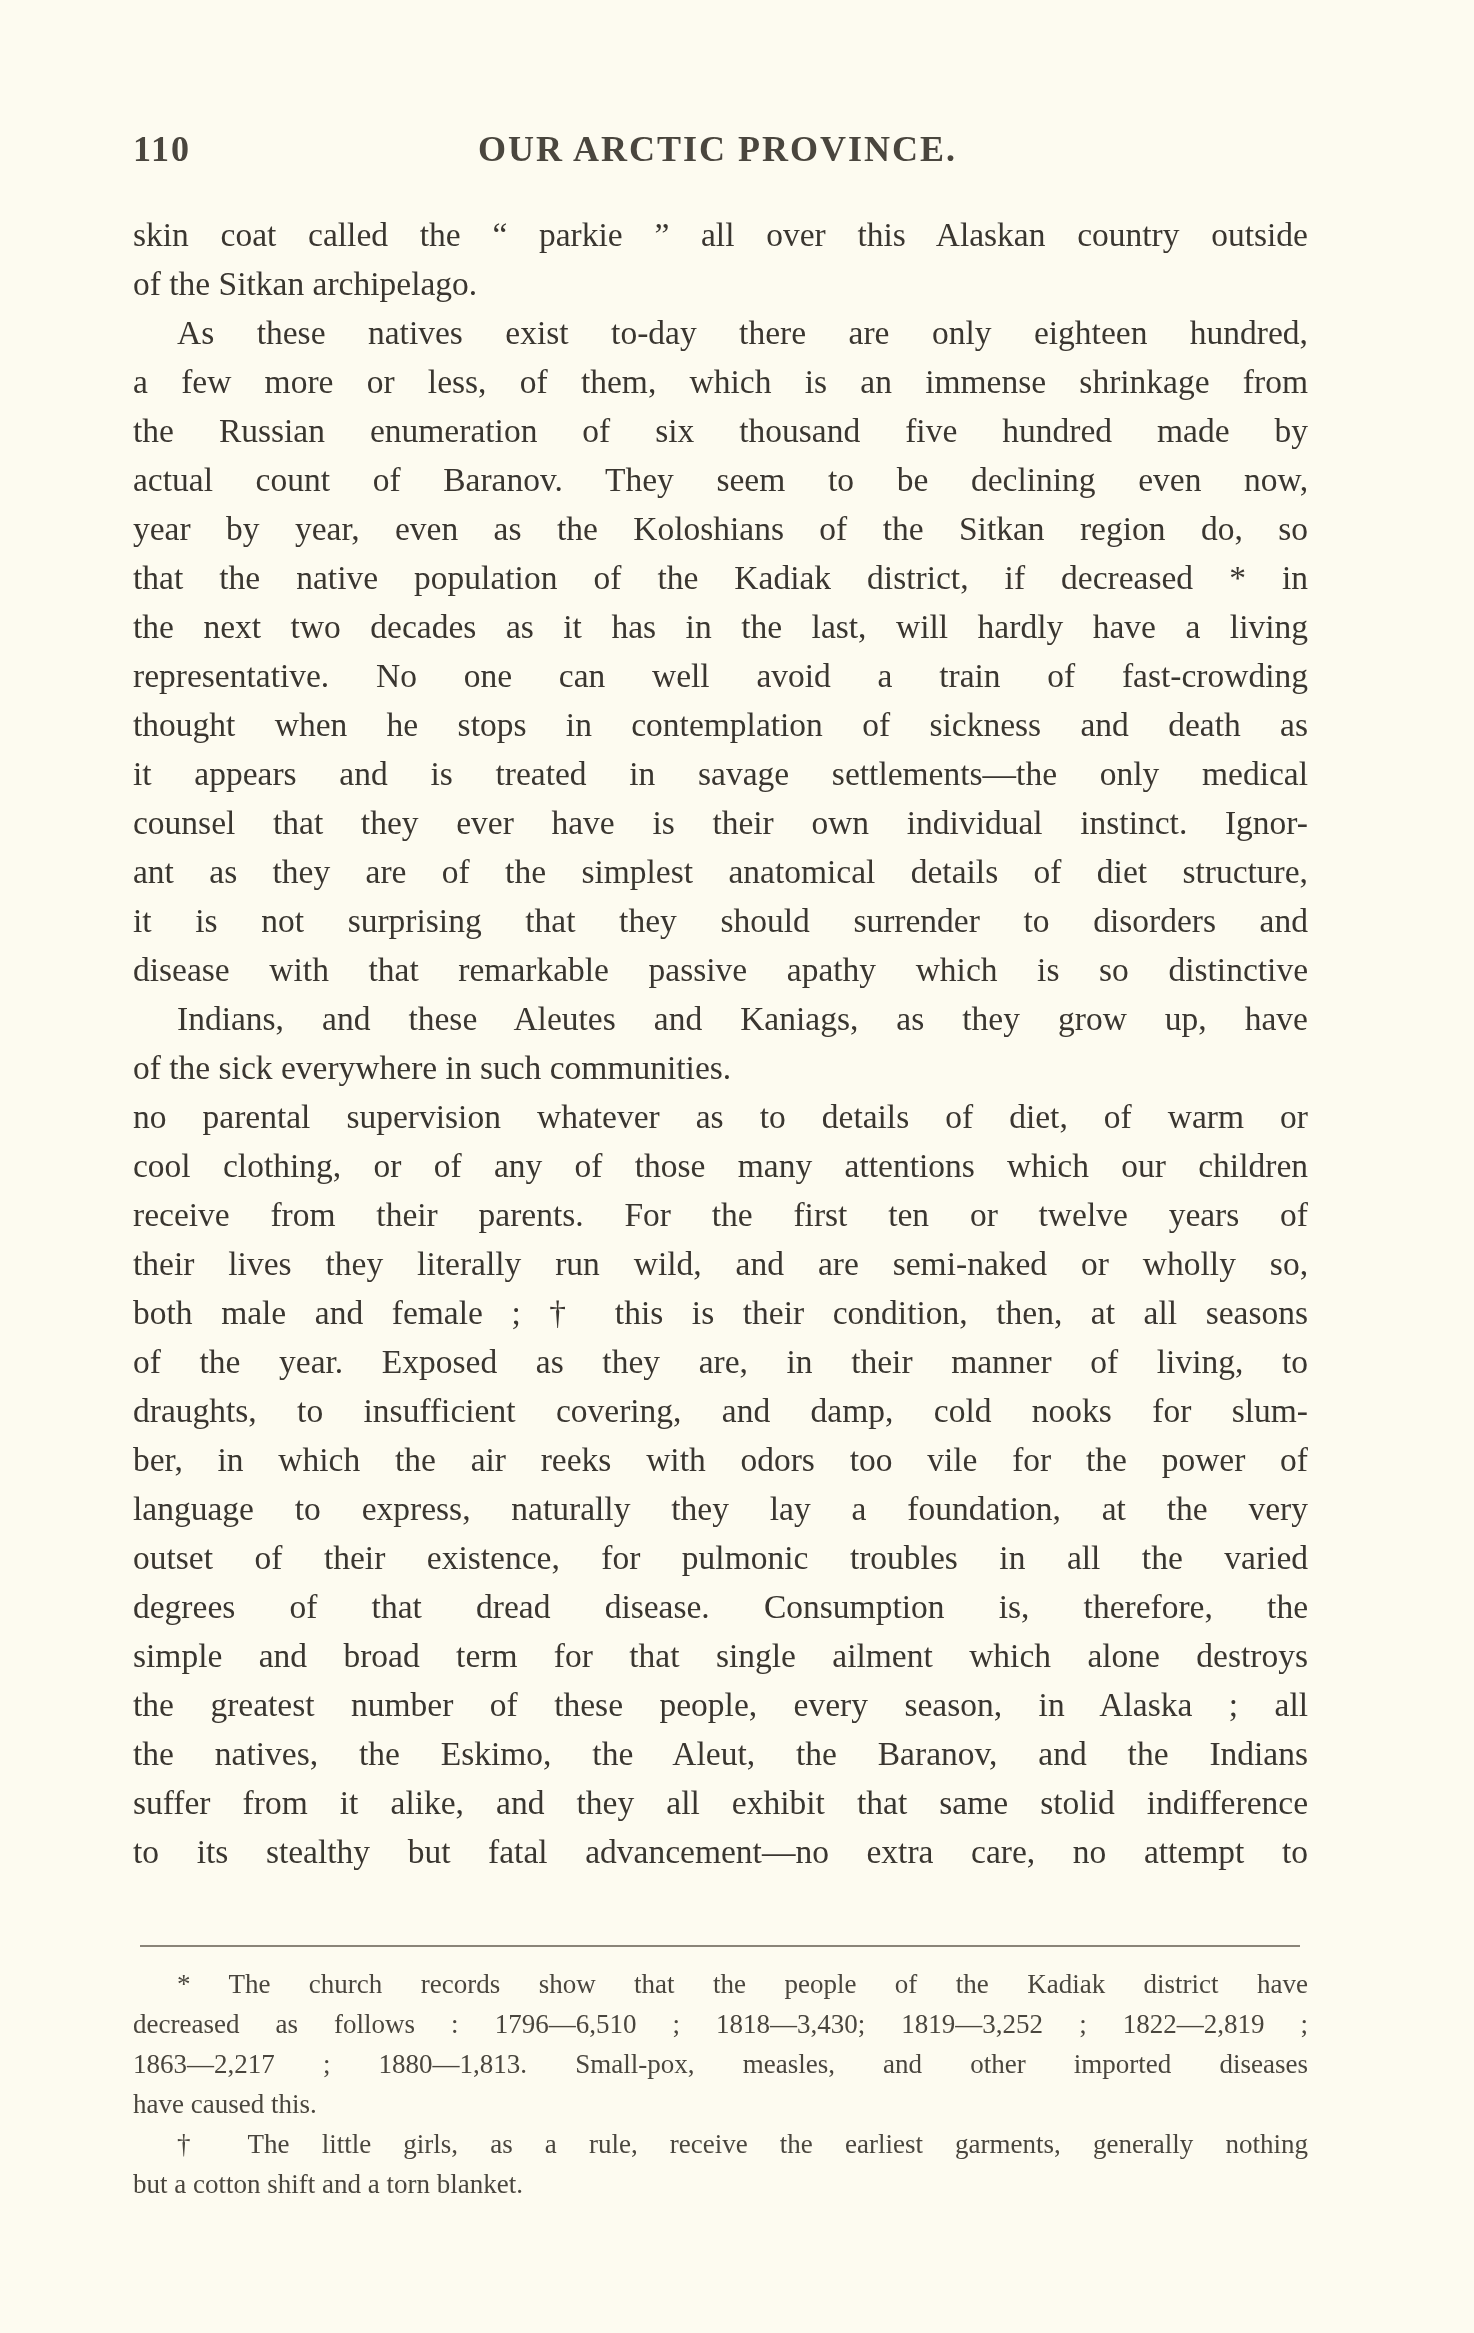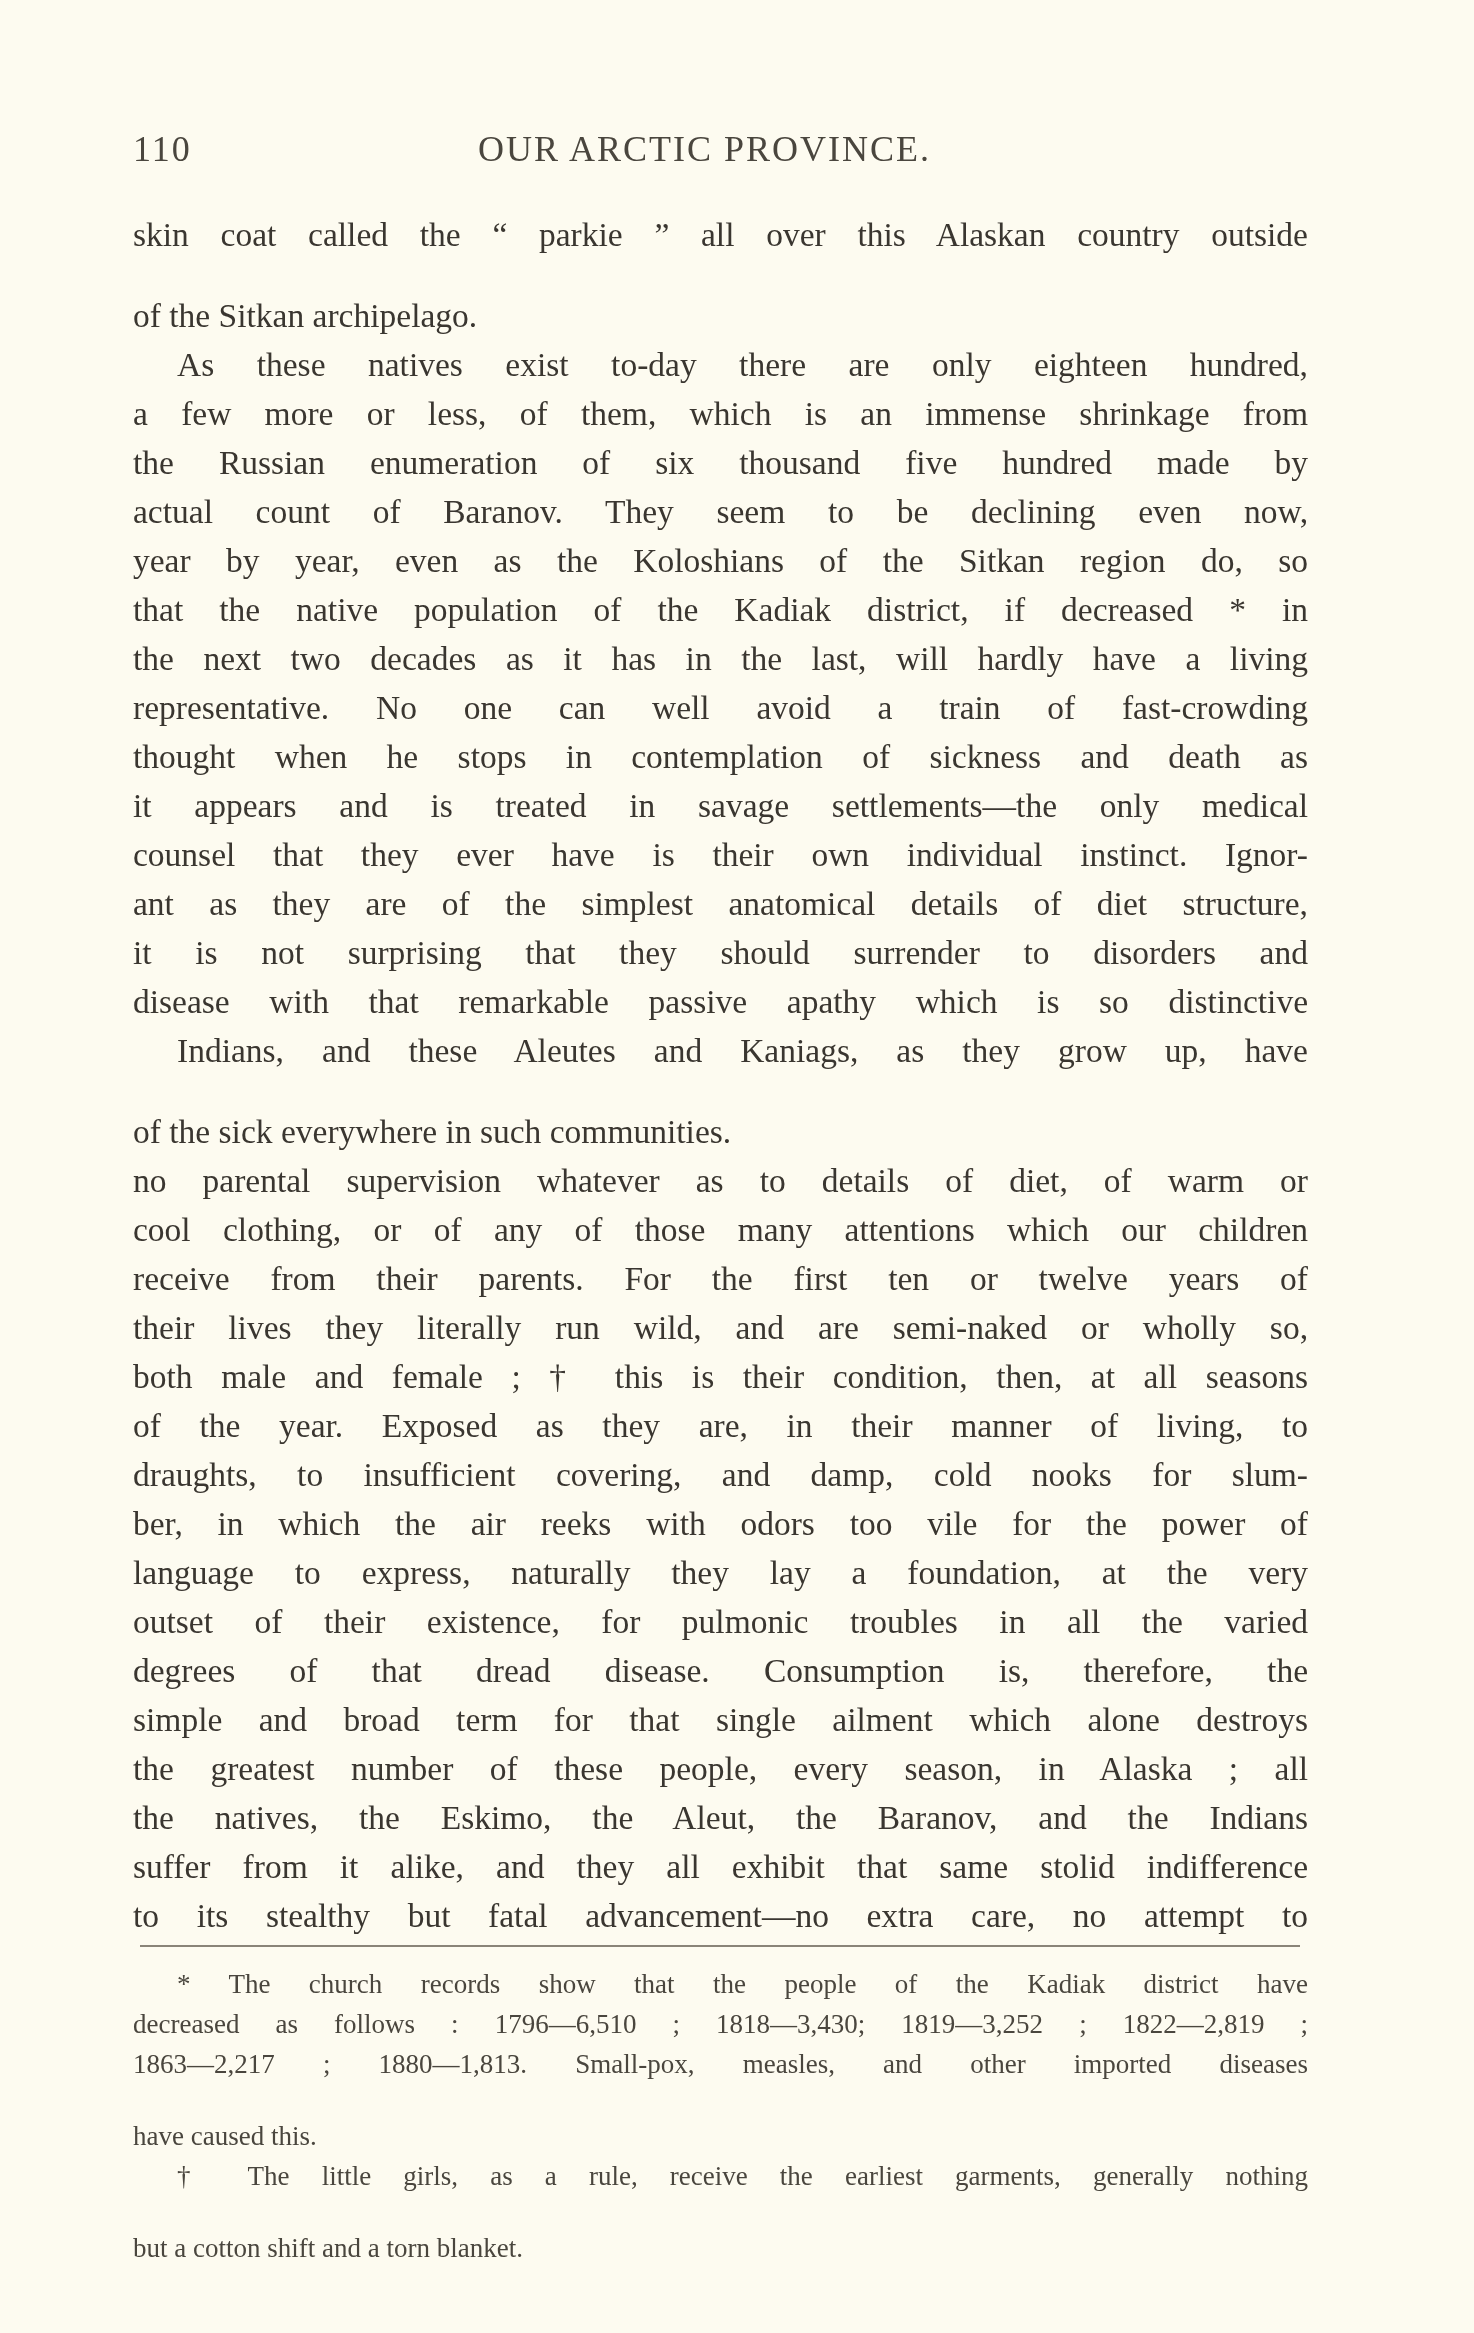--- a/index.html
+++ b/index.html
@@ -6,30 +6,30 @@
   body {
     width: 1474px; height: 2333px;
     background: #fdfbf0;
     color: #3a3630;
     font-family: "Liberation Serif", "DejaVu Serif", serif;
     position: relative; overflow: hidden;
   }
   .page { position: absolute; left: 0; top: 0; width: 1474px; height: 2333px; }
   .header {
     position: absolute; top: 128px; left: 133px; width: 1175px; height: 50px;
-    font-size: 36px; letter-spacing: 2px; color: #4a463e;
+    font-size: 36px; letter-spacing: 2px; color: #4a463e; font-weight: bold;
   }
   .header .pagenum { position: absolute; left: 0; top: 0; }
   .header .running { position: absolute; left: 345px; top: 0; text-align: right; }
   .body {
     position: absolute; top: 210px; left: 133px; width: 1175px;
     font-size: 33.5px; line-height: 49px; color: #3a3630;
   }
   .line { display: block; text-align: justify; text-align-last: justify; white-space: nowrap; height: 49px; }
-  .line.last { text-align-last: left; margin-top: 32px; }
+  .line.last { text-align-last: left; }
   .line.indent { padding-left: 44px; }
   .rule {
     position: absolute; top: 1945px; left: 140px; width: 1160px; height: 0;
     border-top: 2px solid #8a8478;
   }
   .notes {
     position: absolute; top: 1964px; left: 133px; width: 1175px;
     font-size: 27px; line-height: 40px; color: #4a463e;
   }
   .notes .line { height: 40px; }

